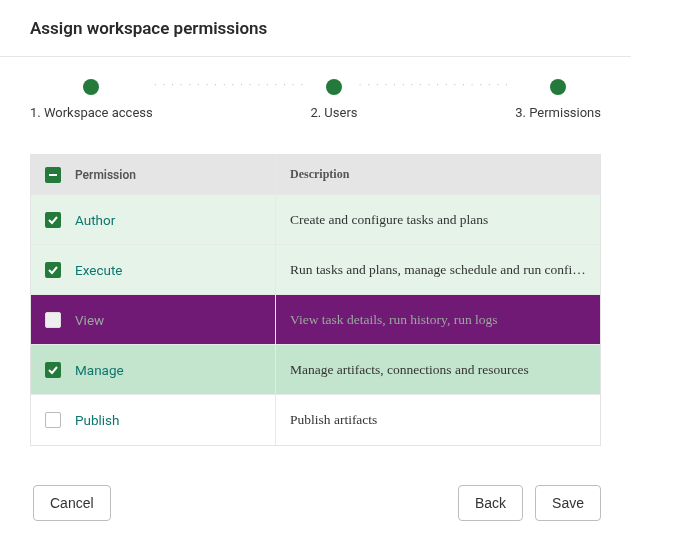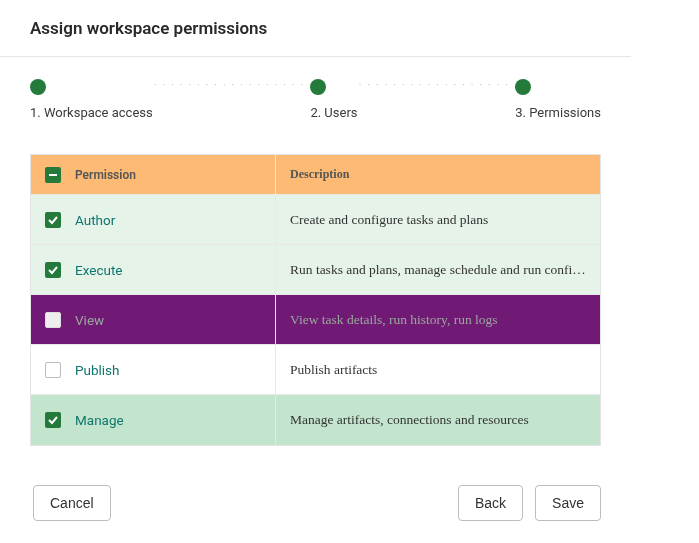--- a/index.html
+++ b/index.html
@@ -24,21 +24,21 @@
 }
 .stepper {
   display: flex;
   align-items: center;
   justify-content: center;
   padding: 22px 30px 10px;
 }
 .step-wrap {
   display: flex;
   flex-direction: column;
-  align-items: flex-start;
+  align-items: center;
   gap: 10px;
 }
 .step-circle {
   width: 16px;
   height: 16px;
   border-radius: 50%;
   background: #237a3b;
 }
 .step-label {
   font-size: 13px;
@@ -60,21 +60,21 @@
 }
 .row {
   display: flex;
   align-items: center;
   min-height: 50px;
   border-bottom: 1px solid #e8e8e8;
 }
 .row:last-child { border-bottom: none; }
 .row.header-row {
   min-height: 40px;
-  background: #fdba74;
+  background: #e5e5e5;
 }
 .row.selected { background: #e6f3e9; }
 .row.active { background: #c4e5cd; }
 .row.disabled { background: #701a75; }
 .cell-chk {
   width: 44px;
   display: flex;
   align-items: center;
   justify-content: center;
 }
@@ -216,41 +216,41 @@
     <div class="row disabled">
       <div class="cell-chk">
         <div class="chk empty disabled"></div>
       </div>
       <div class="cell-perm">View</div>
       <div class="cell-desc">
           <span>View task details, run history, run logs</span>
         </div>
     </div>
 
-    <div class="row">
-      <div class="cell-chk">
-        <div class="chk empty"></div>
-      </div>
-      <div class="cell-perm">Publish</div>
-      <div class="cell-desc">
-          <span>Publish artifacts</span>
-        </div>
-    </div>
-
     <div class="row active">
       <div class="cell-chk">
         <div class="chk checked">
           <svg width="12" height="12" viewBox="0 0 12 12">
               <path d="M2 6 L5 9 L10 3" stroke="white" stroke-width="2" fill="none"></path>
             </svg>
         </div>
       </div>
       <div class="cell-perm">Manage</div>
       <div class="cell-desc">
           <span>Manage artifacts, connections and resources</span>
+        </div>
+    </div>
+
+    <div class="row">
+      <div class="cell-chk">
+        <div class="chk empty"></div>
+      </div>
+      <div class="cell-perm">Publish</div>
+      <div class="cell-desc">
+          <span>Publish artifacts</span>
         </div>
     </div>
   </div>
 
   <div class="footer">
     <button class="btn">Cancel</button>
     <div class="right">
       <button class="btn">Back</button>
       <button class="btn">Save</button>
     </div>

